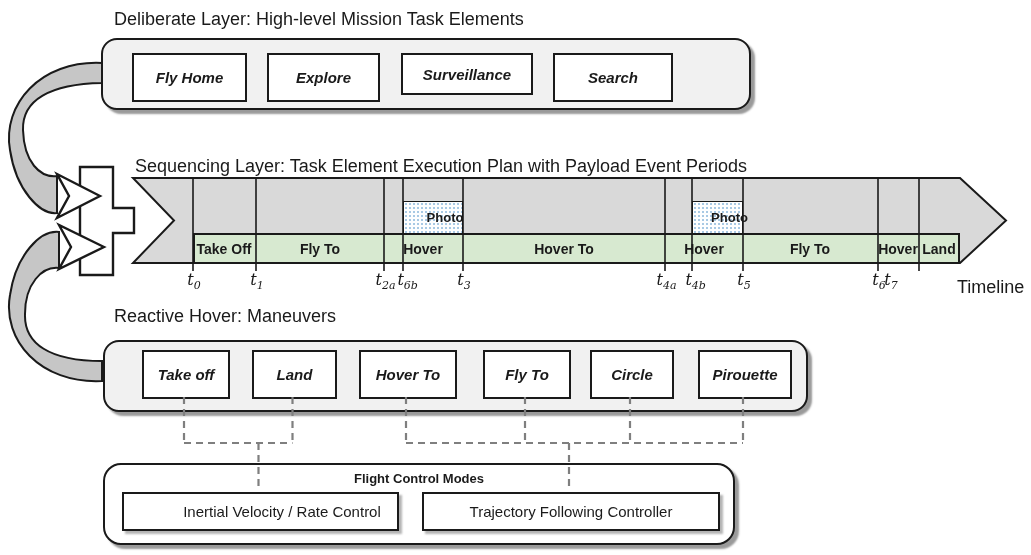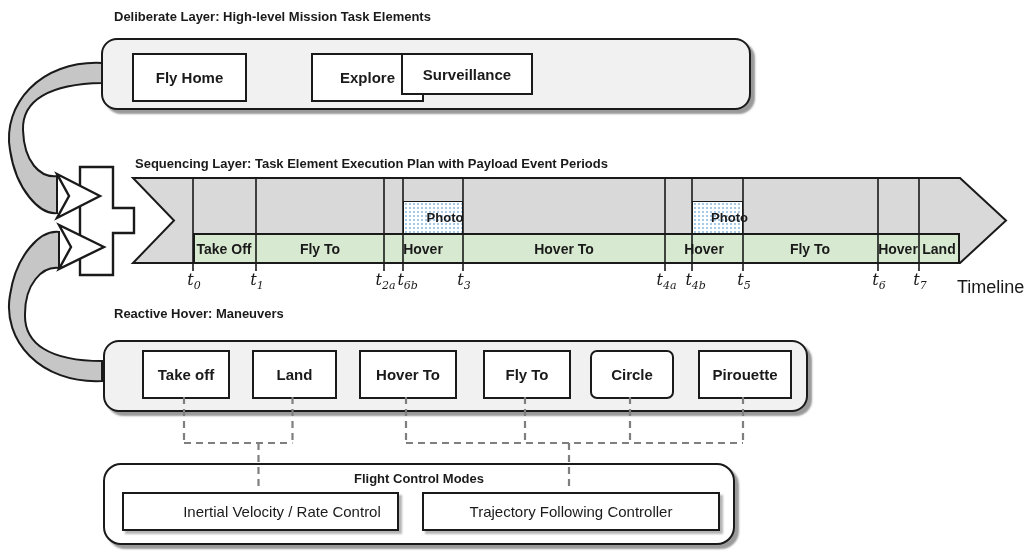--- a/index.html
+++ b/index.html
@@ -11,24 +11,24 @@
   .canvas{
     position:relative; width:1031px; height:555px; overflow:hidden;
     font-family:"Liberation Sans", sans-serif; color:var(--line); background:#fff;
   }
   .layer-svg{position:absolute; left:0; top:0; width:1031px; height:555px; pointer-events:none;}
   .ribbon{fill:var(--ribbon_fill); stroke:var(--line); stroke-width:2;}
   .white-shape{fill:#ffffff; stroke:var(--line); stroke-width:2.4;}
   .gray-arrow{fill:var(--arrow_fill); stroke:var(--line); stroke-width:2;}
   .tickline{stroke:var(--line); stroke-width:1.6;}
   .dash{stroke:var(--dashed); stroke-width:2.2; fill:none; stroke-dasharray:7 5;}
-  .layer-title{position:absolute; font-weight:bold; font-size:13px; white-space:nowrap;}
+  .layer-title{position:absolute; font-weight:normal; font-size:18px; white-space:nowrap;}
   .rounded-box{
     position:absolute; background:var(--container_fill); border:2px solid var(--line);
-    border-radius:16px; box-shadow:4px 4px 2px var(--shadow); box-sizing:border-box;
+    border-radius:16px; box-shadow:4px 4px 2px var(--shadow); box-sizing:border-box;font-style:italic;
   }
   .wbox{
     position:absolute; background:#fff; border:2px solid var(--line); box-sizing:border-box;
     display:flex; align-items:center; justify-content:center;
     font-weight:bold; font-size:15px; white-space:nowrap;
   }
   .green-band{
     position:absolute; left:193px; top:233px; width:767px; height:31px;
     background:var(--green_fill); border:2px solid var(--line); box-sizing:border-box;
   }
@@ -71,38 +71,39 @@
     <path class="ribbon" d="M 102 381 C 40 384 2 340 10 295 C 16 255 40 230 59 232 L 59 268 C 42 266 25 284 25 314 C 24 344 50 361 102 361 Z"></path>
     <path class="white-shape" d="M 80 167 L 113 167 L 113 208 L 134 208 L 134 233 L 113 233 L 113 275 L 80 275 Z"></path>
     <path class="white-shape" d="M 100 196 L 57 174 L 69 196 L 57 218 Z"></path>
     <path class="white-shape" d="M 104 247 L 59 225 L 71 247 L 59 269 Z"></path>
     <path class="gray-arrow" d="M 133 178 L 960 178 L 1006 220.5 L 960 263 L 133 263 L 174 220.5 Z"></path>
   </svg>
 
   <div class="layer-title" style="left:114px; top:9px;">Deliberate Layer: High-level Mission Task Elements</div>
   <div class="rounded-box" style="left:101px; top:38px; width:650px; height:72px;">
     <div class="wbox" style="left:29px; top:13px; width:115px; height:49px;">Fly Home</div>
-    <div class="wbox" style="left:164px; top:13px; width:113px; height:49px;margin-left:44px;">Explore</div>
+    <div class="wbox" style="left:164px; top:13px; width:113px; height:49px;">Explore</div>
     <div class="wbox" style="left:298px; top:13px; width:132px; height:42px;">Surveillance</div>
+    <div class="wbox" style="left:450px; top:13px; width:120px; height:49px;">Search</div>
   </div>
 
   <div class="layer-title" style="left:135px; top:156px;">Sequencing Layer: Task Element Execution Plan with Payload Event Periods</div>
 
   <div class="green-band"></div>
 
   <div class="photo-box" style="left:403px; width:60px;">Photo</div>
   <div class="photo-box" style="left:692px; width:51px;">Photo</div>
 
   <div class="layer-title" style="left:114px; top:306px;">Reactive Hover: Maneuvers</div>
   <div class="rounded-box" style="left:103px; top:340px; width:705px; height:72px;">
     <div class="wbox" style="left:37px; top:8px; width:88px; height:49px;">Take off</div>
     <div class="wbox" style="left:147px; top:8px; width:85px; height:49px;">Land</div>
     <div class="wbox" style="left:254px; top:8px; width:98px; height:49px;">Hover To</div>
     <div class="wbox" style="left:378px; top:8px; width:88px; height:49px;">Fly To</div>
-    <div class="wbox" style="left:485px; top:8px; width:84px; height:49px;border-radius:7px;">Circle</div>
+    <div class="wbox" style="left:485px; top:8px; width:84px; height:49px;">Circle</div>
     <div class="wbox" style="left:593px; top:8px; width:94px; height:49px;">Pirouette</div>
   </div>
 
   <div class="fc-box" style="left:103px; top:463px; width:632px; height:82px;">
     <div class="fc-title">Flight Control Modes</div>
     <div class="mode-box" style="left:17px; top:27px; width:277px; height:39px;padding-left:43px;">Inertial Velocity / Rate Control</div>
     <div class="mode-box" style="left:317px; top:27px; width:298px; height:39px;">Trajectory Following Controller</div>
   </div>
 
   <svg class="layer-svg" viewBox="0 0 1031 555">
@@ -143,16 +144,16 @@
 
   <div class="tick-label" style="left:193px;"><span>t</span><sub>0</sub></div>
   <div class="tick-label" style="left:256px;"><span>t</span><sub>1</sub></div>
   <div class="tick-label" style="left:384px;"><span>t</span><sub>2a</sub></div>
   <div class="tick-label" style="left:406px;"><span>t</span><sub>6b</sub></div>
   <div class="tick-label" style="left:463px;"><span>t</span><sub>3</sub></div>
   <div class="tick-label" style="left:665px;"><span>t</span><sub>4a</sub></div>
   <div class="tick-label" style="left:694px;"><span>t</span><sub>4b</sub></div>
   <div class="tick-label" style="left:743px;"><span>t</span><sub>5</sub></div>
   <div class="tick-label" style="left:878px;"><span>t</span><sub>6</sub></div>
-  <div class="tick-label" style="left:919px;text-align:center;"><span>t</span><sub>7</sub></div>
+  <div class="tick-label" style="left:890px;text-align:center;"><span>t</span><sub>7</sub></div>
 
   <div class="timeline-label">Timeline</div>
 </div>
 
 </body></html>

